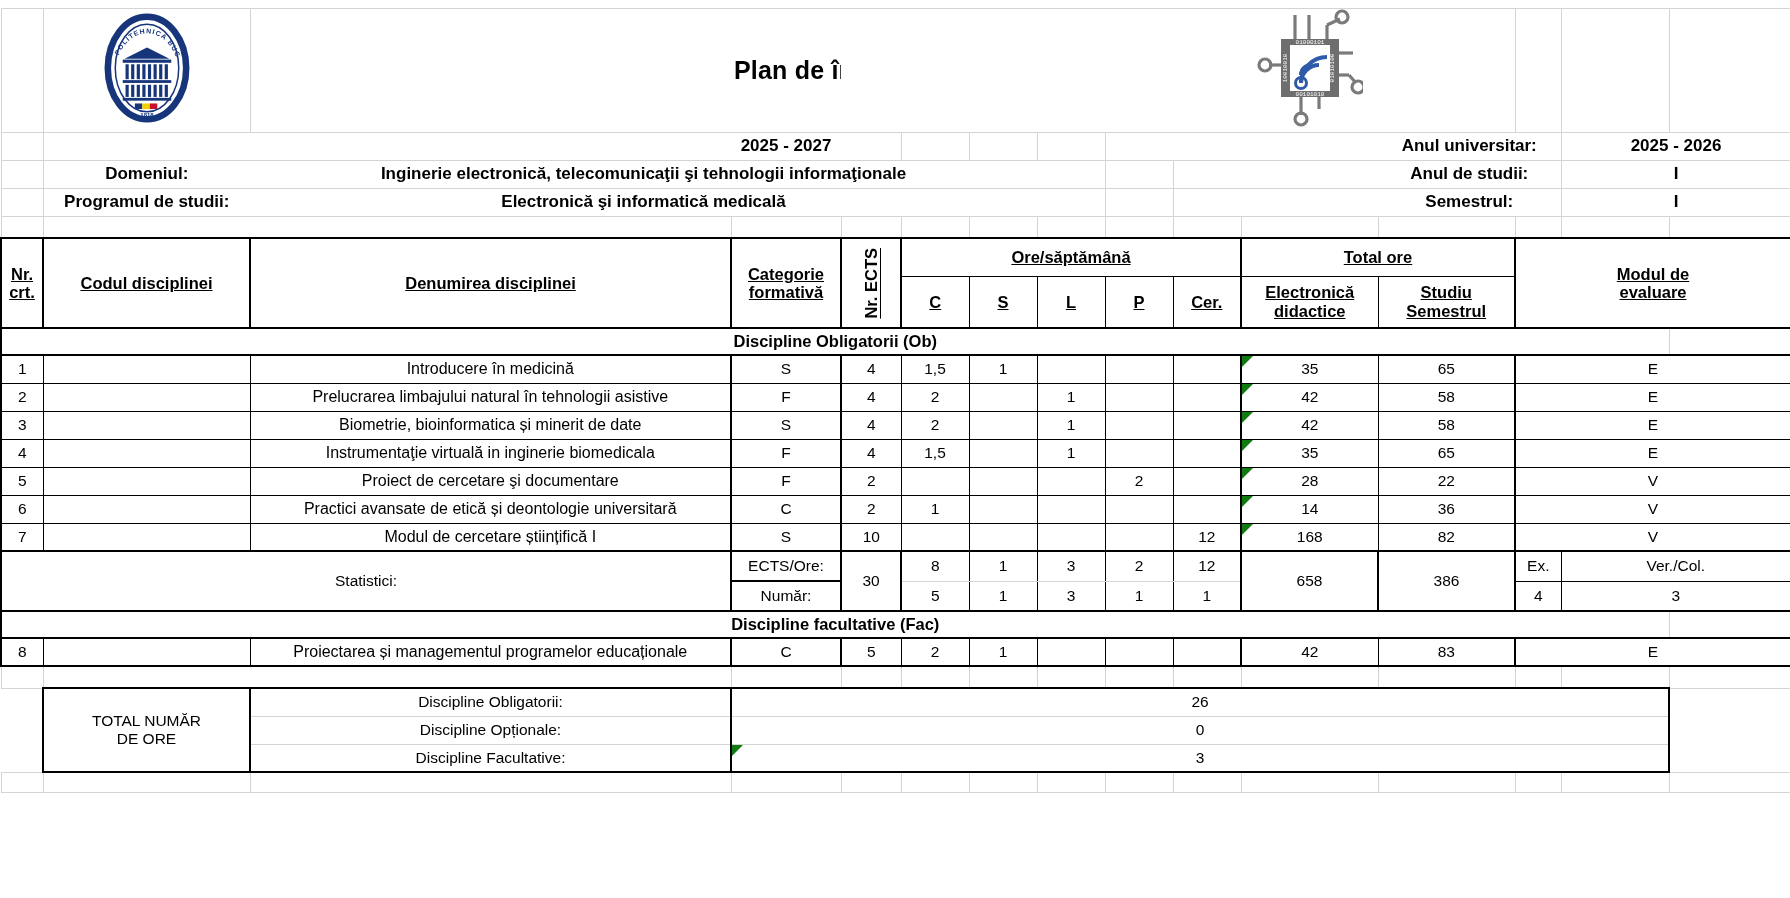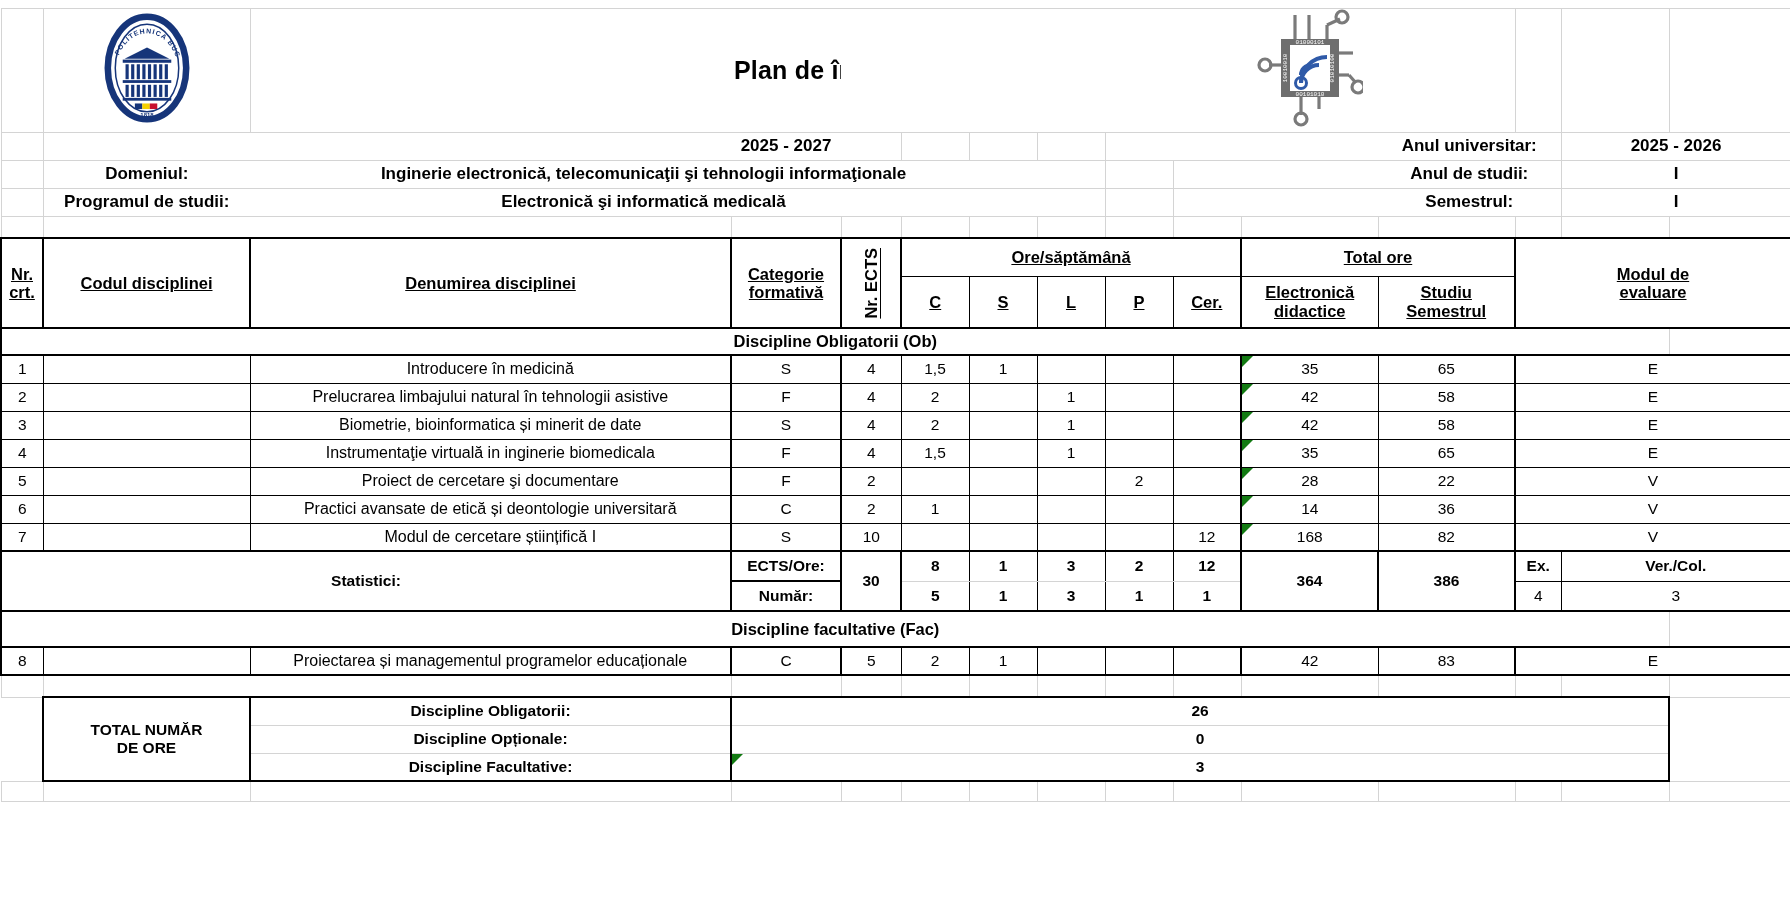--- a/index.html
+++ b/index.html
@@ -44,21 +44,21 @@
   .bT { border-top:   2.5px solid #000 !important; }
   .bB { border-bottom:2.5px solid #000 !important; }
   .bAll { border: 2.5px solid #000 !important; }
   .tL { border-left:  1.4px solid #000 !important; }
   .tR { border-right: 1.4px solid #000 !important; }
   .tT { border-top:   1.4px solid #000 !important; }
   .tB { border-bottom:1.4px solid #000 !important; }
 
   .left   { text-align: left;  padding-left: 6px; }
   .right  { text-align: right; padding-right: 8px; }
-  .bold   { font-weight: bold; }
+  .bold   { font-weight: normal; }
 
   
   .title-main {
     font-size: 25px; font-weight: bold; letter-spacing: .2px;
   }
   .title-sub  { font-size: 17px; font-weight: bold; }
   .lbl-bold   { font-weight: bold; font-size: 17px; margin-top: 48px; }
   .val-bold   { font-weight: bold; font-size: 17px; }
 
   
@@ -471,37 +471,37 @@
     <td class="bold bL bT nbb nbr" colspan="3" rowspan="2">
       <span>Statistici:</span>
     </td>
     <td class="bold bAll">ECTS/Ore:</td>
     <td class="bold bAll" rowspan="2">30</td>
     <td class="bold tL tR bT">8</td>
     <td class="bold tL tR bT">1</td>
     <td class="bold tL tR bT">3</td>
     <td class="bold tL tR bT">2</td>
     <td class="bold tL bR bT">12</td>
-    <td class="bold bAll" rowspan="2">364</td>
+    <td class="bold bAll" rowspan="2">658</td>
     <td class="bold bAll" rowspan="2">386</td>
     <td class="bold bL bT tR tB">Ex.</td>
     <td class="bold tL bT tB bR" colspan="2">Ver./Col.</td>
   </tr>
   <tr style="height:30px">
     <td class="bold bL bR bB tT">Număr:</td>
     <td class="bold tL tR bB">5</td>
     <td class="bold tL tR bB">1</td>
     <td class="bold tL tR bB">3</td>
     <td class="bold tL tR bB">1</td>
     <td class="bold tL bR bB">1</td>
     <td class="bL tR bB">4</td>
     <td class="tL bB bR" colspan="2">3</td>
   </tr>
 
-  <tr style="height:36px">
+  <tr style="height:27px">
     <td class="band-fac bL bT bB" colspan="14">Discipline facultative (Fac)</td>
     <td class="band-fac bT bB bR nbl"></td>
   </tr>
 
   </tbody>
     <tbody id="rows-fac">
       <tr style="height: 28px;">
         <td class="bL tR tT bB"><span>8</span></td>
         <td class="tL tR tT bB"><span></span></td>
         <td class="left disc-name tL bR tT bB"><span>Proiectarea și managementul programelor educaționale</span></td>

